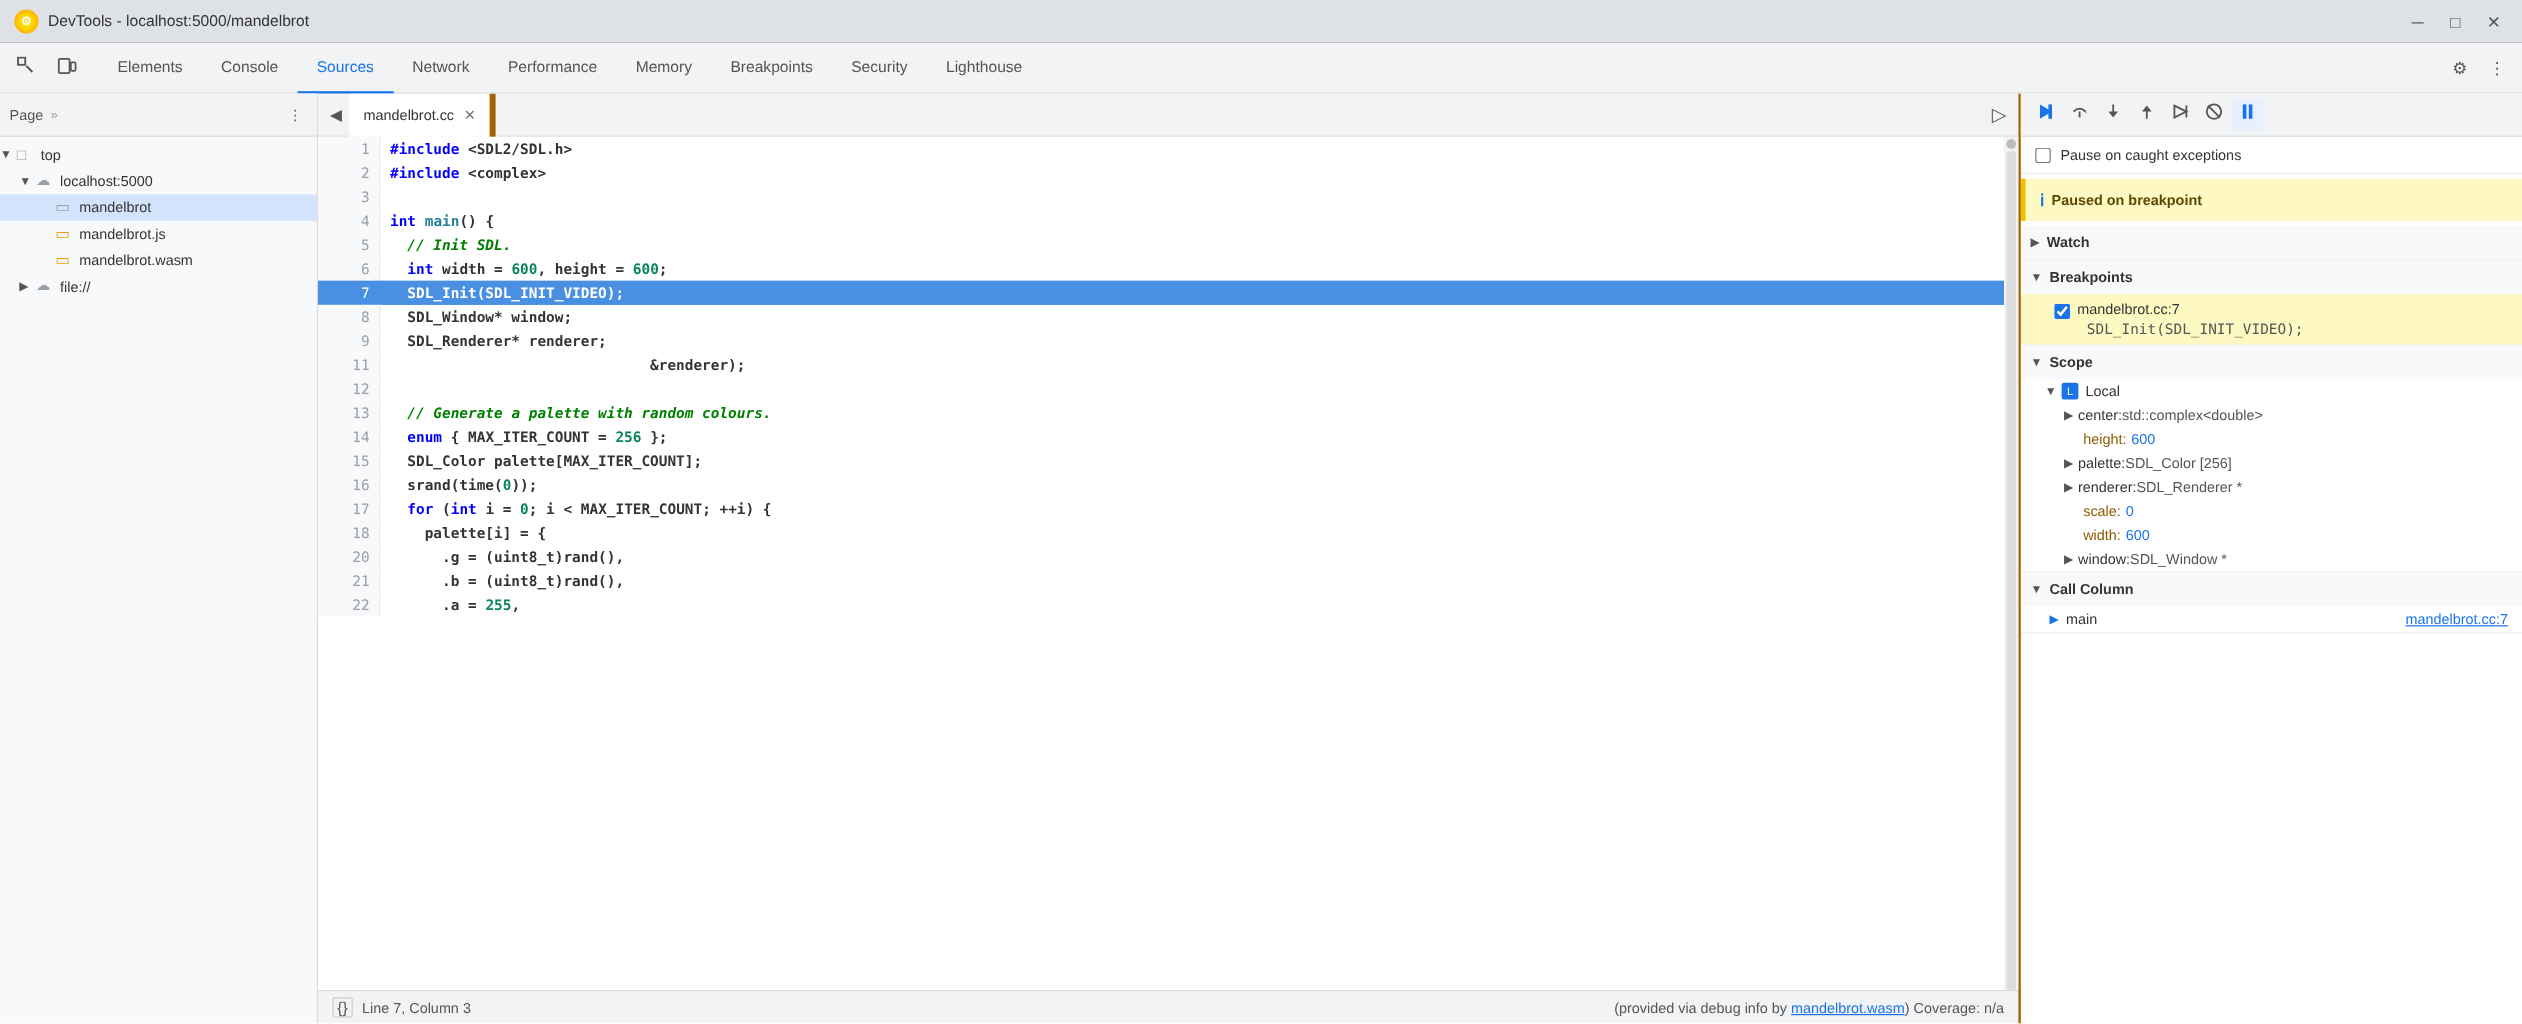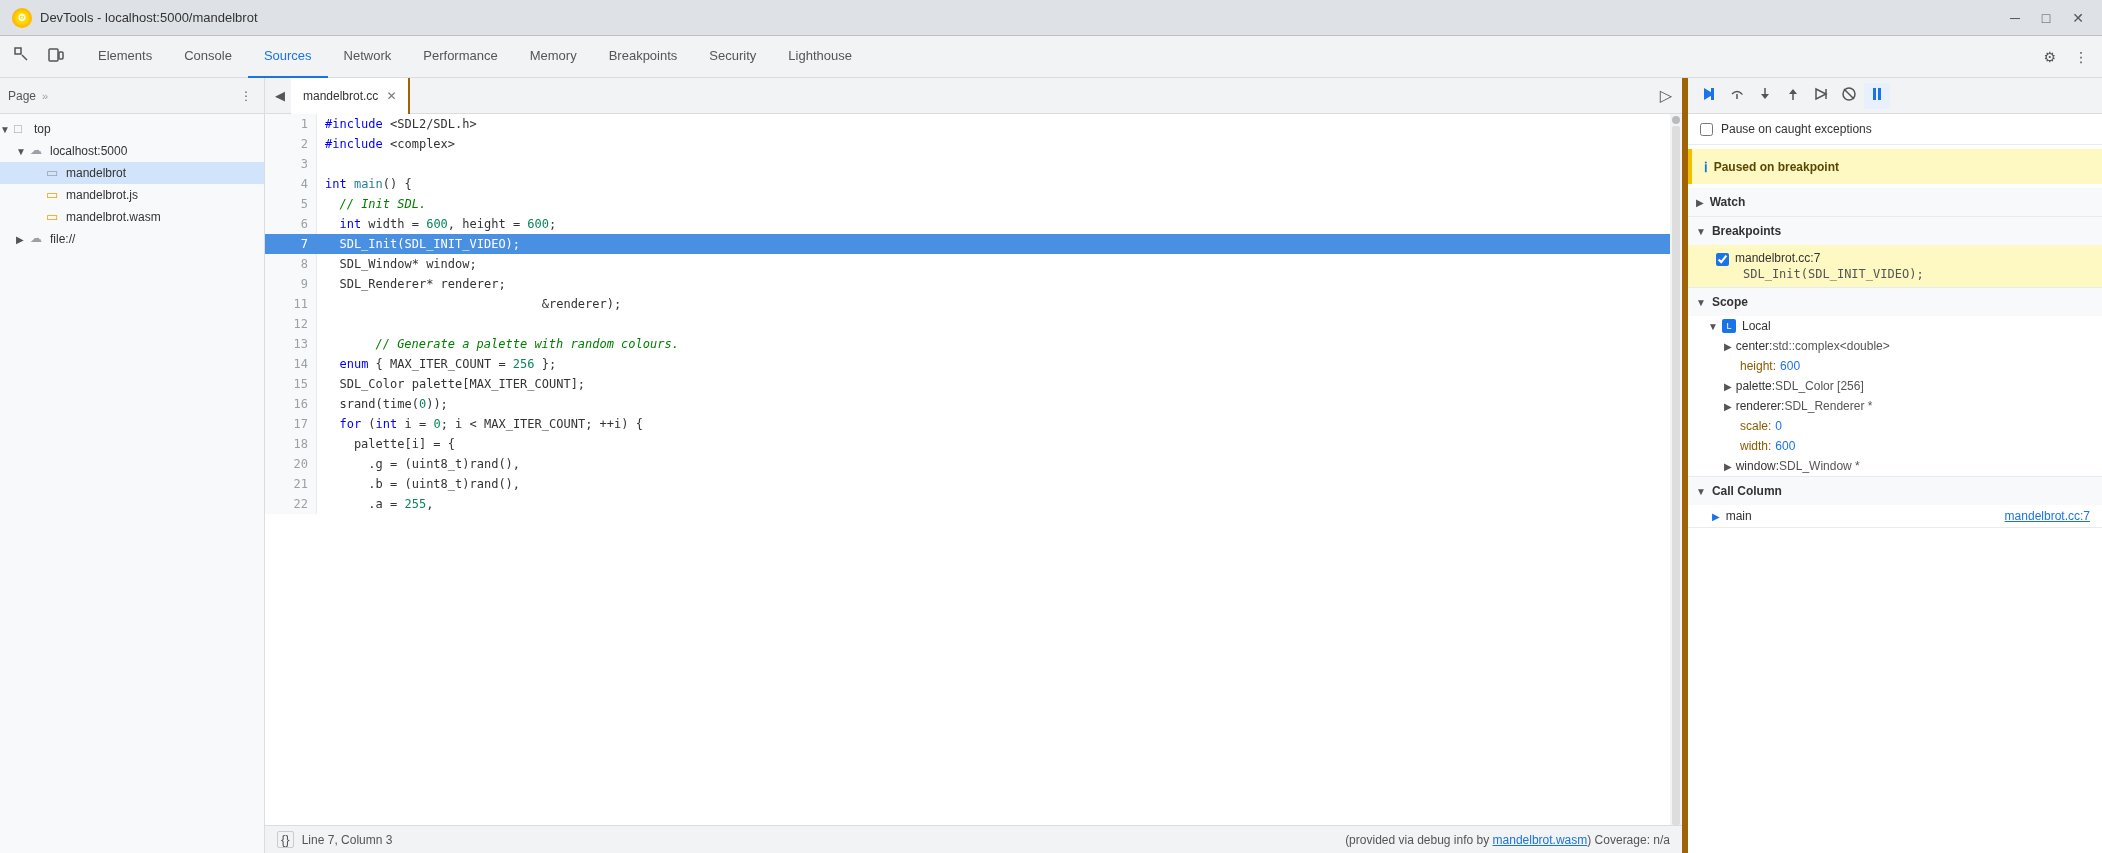--- a/index.html
+++ b/index.html
@@ -46,39 +46,39 @@
     .tree-label { font-size: 12px; color: #333; }
     .folder-icon { color: #9aa0a6; }
     .cloud-icon { color: #9aa0a6; font-size: 12px; }
 
     
     .center-panel { flex: 1; display: flex; flex-direction: column; overflow: hidden; }
 
     
     .file-tabs { display: flex; align-items: center; height: 36px; background: #f1f3f4; border-bottom: 1px solid #dadce0; padding: 0 4px; }
     .file-tab-nav { background: none; border: none; cursor: pointer; padding: 2px 6px; color: #555; font-size: 13px; }
-    .file-tab { display: flex; align-items: center; padding: 0 10px 0 12px; height: 36px; background: #fff; border-right: 2px solid #a16207; font-size: 12px; color: #333; cursor: pointer; gap: 6px; }
+    .file-tab { display: flex; align-items: center; padding: 0 10px 0 12px; height: 36px; background: #fff; border-right: 5px solid #a16207; font-size: 12px; color: #333; cursor: pointer; gap: 6px; }
     .file-tab-close { background: none; border: none; cursor: pointer; color: #777; font-size: 12px; padding: 0 2px; border-radius: 2px; }
     .file-tab-play { background: none; border: none; cursor: pointer; color: #555; font-size: 16px; padding: 0 6px; }
 
     
     .code-area { flex: 1; overflow: auto; background: #fff; display: flex; }
     .code-line { display: flex; align-items: stretch; min-height: 20px; font-family: 'Consolas', 'Monaco', monospace; font-size: 12px; }
     .code-line.highlighted { background: #4a90e2; }
     .code-line.highlighted .line-content { background: #4a90e2; color: #fff; }
     .code-line.highlighted .line-num { background: #4a90e2; color: #fff; }
     .line-num { width: 52px; min-width: 52px; text-align: right; padding-right: 8px; color: #9aa0a6; font-size: 12px; line-height: 20px; background: #f8f9fa; border-right: 1px solid #e8eaed; flex-shrink: 0; user-select: none; }
-    .line-content { padding-left: 8px; line-height: 20px; white-space: pre; flex: 1; }
+    .line-content { padding-left: 8px; line-height: 20px; white-space: pre; flex: 1; font-weight: bold; }
 
     
     .status-bar { height: 28px; background: #f1f3f4; border-top: 1px solid #dadce0; display: flex; align-items: center; padding: 0 12px; gap: 8px; font-size: 12px; color: #555; }
     .status-link { color: #1a73e8; cursor: pointer; text-decoration: underline; }
 
     
-    .right-panel { width: 420px; min-width: 420px; border-left: 6px solid #a16207; display: flex; flex-direction: column; background: #fff; }
+    .right-panel { width: 420px; min-width: 420px; border-left: 2px solid #a16207; display: flex; flex-direction: column; background: #fff; }
 
     
     .debug-toolbar { display: flex; align-items: center; padding: 4px 8px; border-bottom: 1px solid #dadce0; background: #f1f3f4; gap: 2px; height: 36px; }
     .debug-btn { background: none; border: none; cursor: pointer; color: #333; padding: 3px 5px; border-radius: 3px; font-size: 16px; }
     .debug-btn.pause-active { color: #1a73e8; }
 
     
     .right-content { flex: 1; overflow-y: auto; }
 
     
@@ -295,21 +295,21 @@
         <div class="code-line">
           <span class="line-num">11</span>
           <span class="line-content">                              &amp;renderer);</span>
         </div>
         <div class="code-line">
           <span class="line-num">12</span>
           <span class="line-content"> </span>
         </div>
         <div class="code-line">
           <span class="line-num">13</span>
-          <span class="line-content">  <span style="color:#008000;font-style:italic;margin-left:36px;">// Generate a palette with random colours.</span></span>
+          <span class="line-content">  <span style="color:#008000;font-style:italic;">// Generate a palette with random colours.</span></span>
         </div>
         <div class="code-line">
           <span class="line-num">14</span>
           <span class="line-content">  <span style="color:#00f;">enum</span> { MAX_ITER_COUNT = <span style="color:#098658;">256</span> };</span>
         </div>
         <div class="code-line">
           <span class="line-num">15</span>
           <span class="line-content">  SDL_Color palette[MAX_ITER_COUNT];</span>
         </div>
         <div class="code-line">

